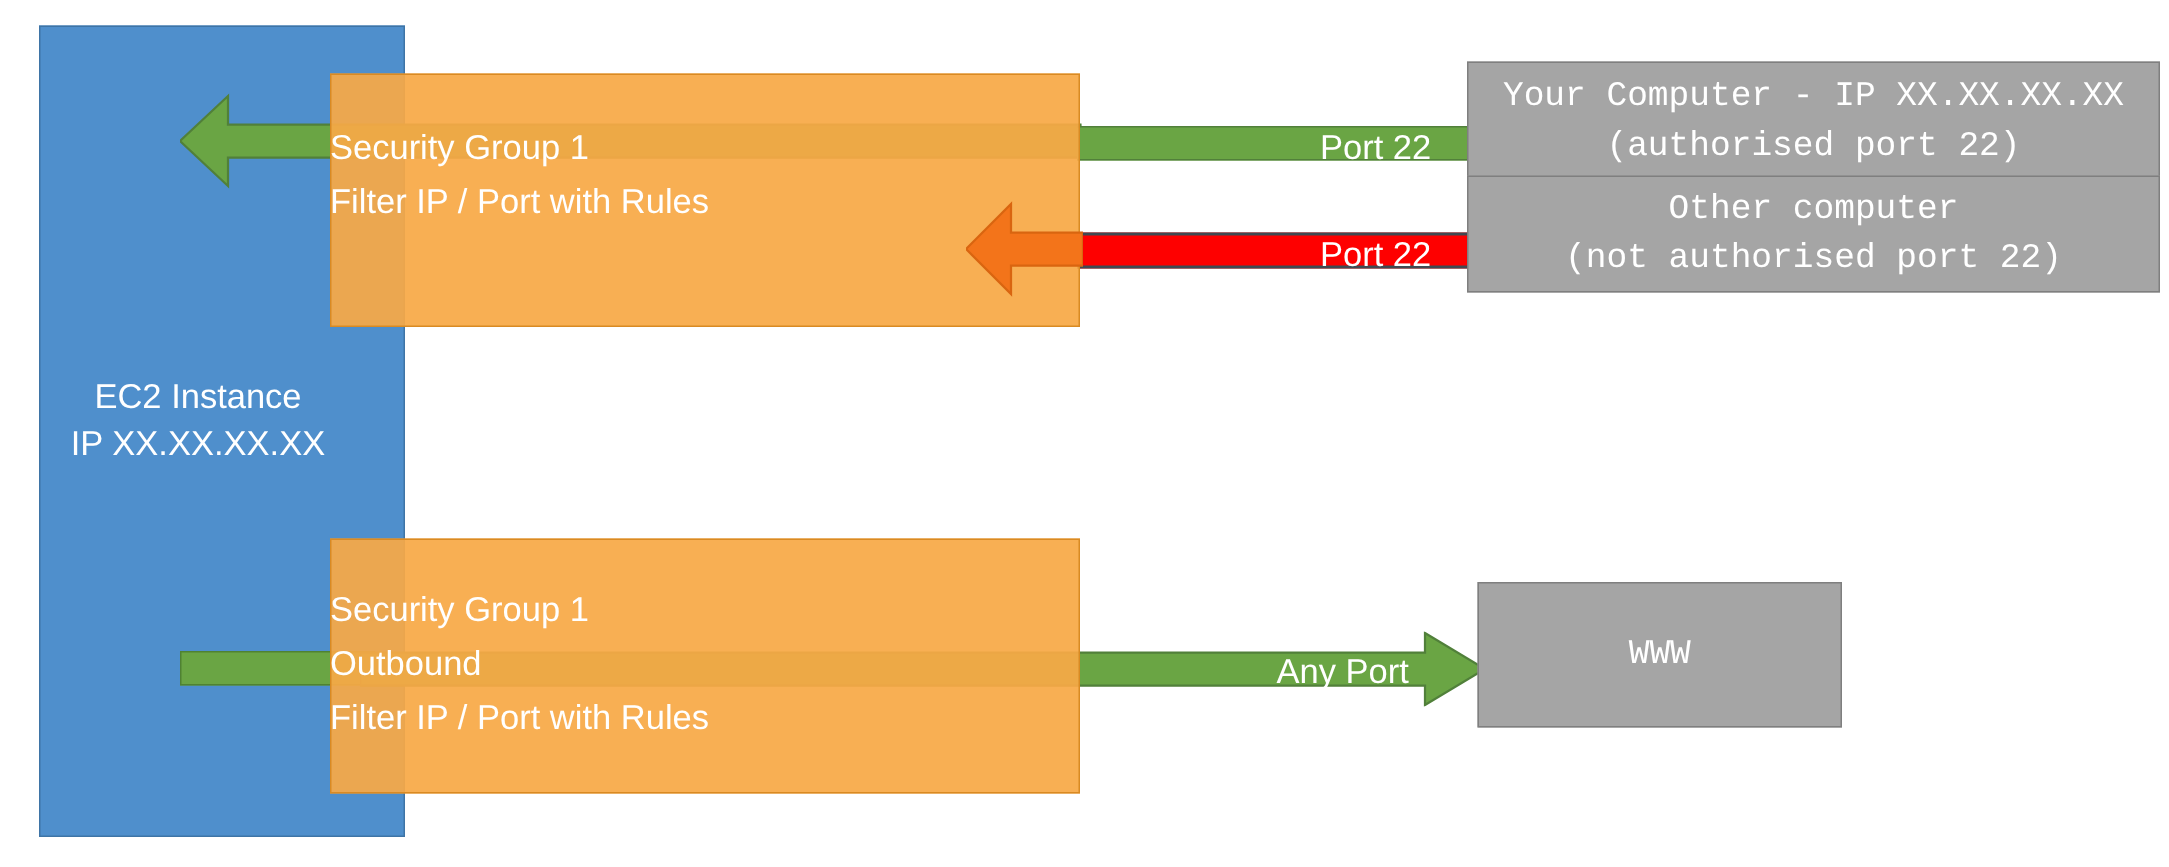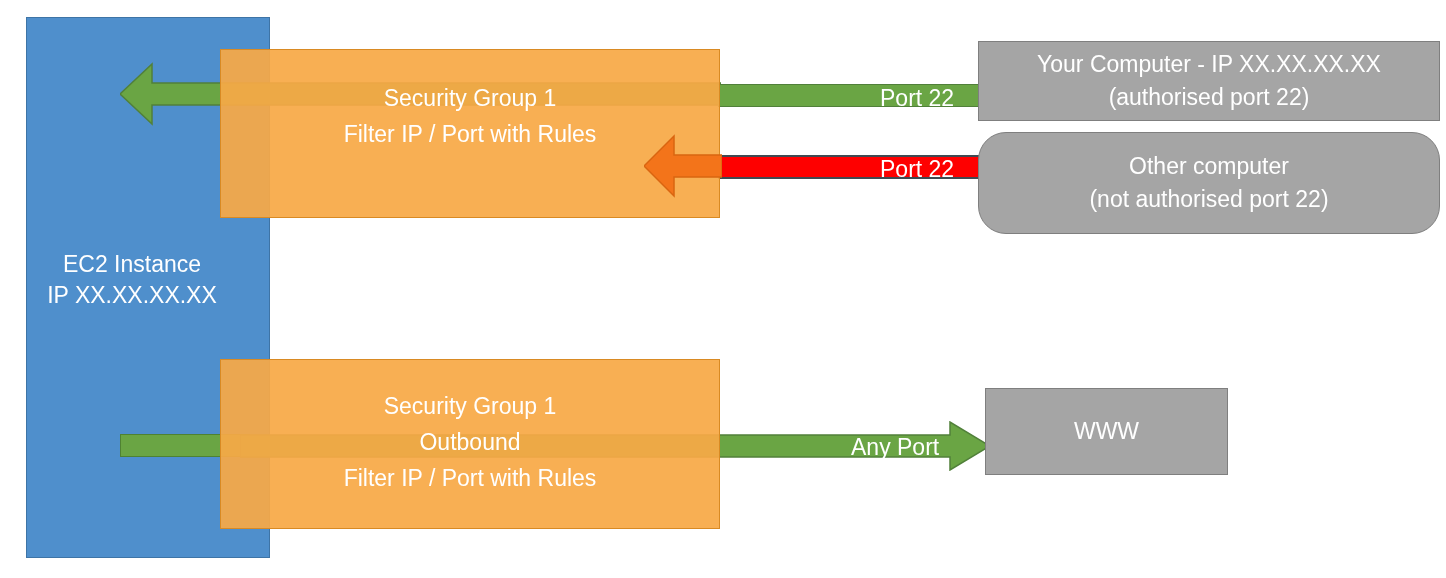--- a/index.html
+++ b/index.html
@@ -59,21 +59,20 @@
     height: 169px;
   }
   .sg-outbound {
     left: 220px;
     top: 359px;
     width: 500px;
     height: 170px;
   }
   .sg-text {
     position: absolute;
-    text-align: center;
     color: #ffffff;
     font-size: 23px;
     line-height: 36px;
     z-index: 5;
     pointer-events: none;
     width: 500px;
   }
   .sg-text-inbound {
     left: 220px;
     top: 80px;
@@ -175,33 +174,33 @@
     justify-content: center;
   }
   .grey-your-computer {
     left: 978px;
     top: 41px;
     width: 462px;
     height: 80px;
   }
   .grey-other-computer {
     left: 978px;
-    top: 132px;
+    top: 117px;
     width: 462px;
-    height: 102px;
-    border-radius: 28px;
+    height: 78px;
   }
   .grey-www {
     left: 985px;
     top: 388px;
     width: 243px;
-    height: 87px;
+    height: 97px;
   }
   .grey-line {
     display: block;
+    font-family: Liberation Mono, monospace;
   }
 </style>
 </head>
 <body>
 
 <div id="canvas">
 
   <div class="ec2-box"></div>
   <div class="ec2-label">
     <div>EC2 Instance</div>

